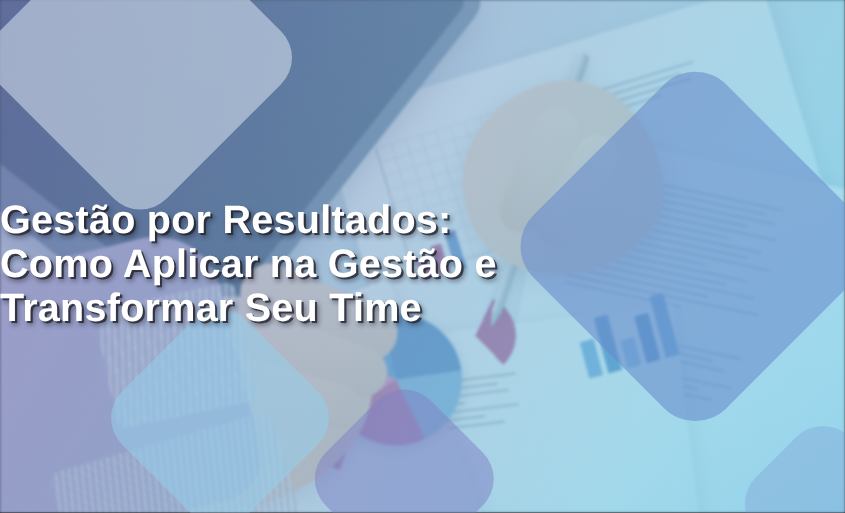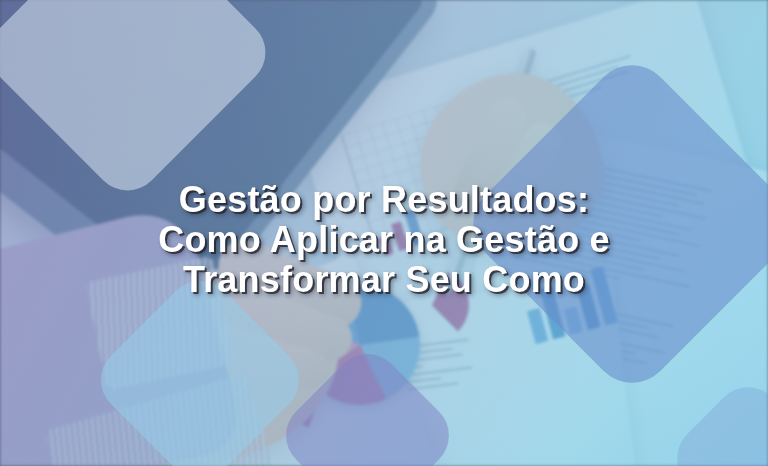--- a/index.html
+++ b/index.html
@@ -216,21 +216,21 @@
   .deco-bl { left: 120px; top: 300px; width: 160px; height: 160px; background: rgba(150,205,235,0.55); }
   .deco-b2 { left: 300px; top: 368px; width: 135px; height: 135px; background: rgba(126,131,196,0.52); }
   .deco-br { left: 688px; top: 398px; width: 120px; height: 120px; background: rgba(120,150,205,0.30); }
 
   
   .title-wrap {
     position: absolute;
     inset: 0;
     display: flex;
     flex-direction: column;
-    align-items: center;
+    align-items: flex-start;
     justify-content: center;
     padding-top: 14px;
     box-sizing: border-box;
   }
   .title-line {
     color: #ffffff;
     font-weight: bold;
     font-size: 36px;
     line-height: 40px;
     letter-spacing: 0.2px;
@@ -345,16 +345,16 @@
 
   <div class="deco deco-tl"></div>
   <div class="deco deco-r"></div>
   <div class="deco deco-bl"></div>
   <div class="deco deco-b2"></div>
   <div class="deco deco-br"></div>
 
   <div class="title-wrap">
     <div class="title-line">Gestão por Resultados:</div>
     <div class="title-line">Como Aplicar na Gestão e</div>
-    <div class="title-line">Transformar Seu Como</div>
+    <div class="title-line">Transformar Seu Time</div>
   </div>
 
 </div>
 
 </body></html>

